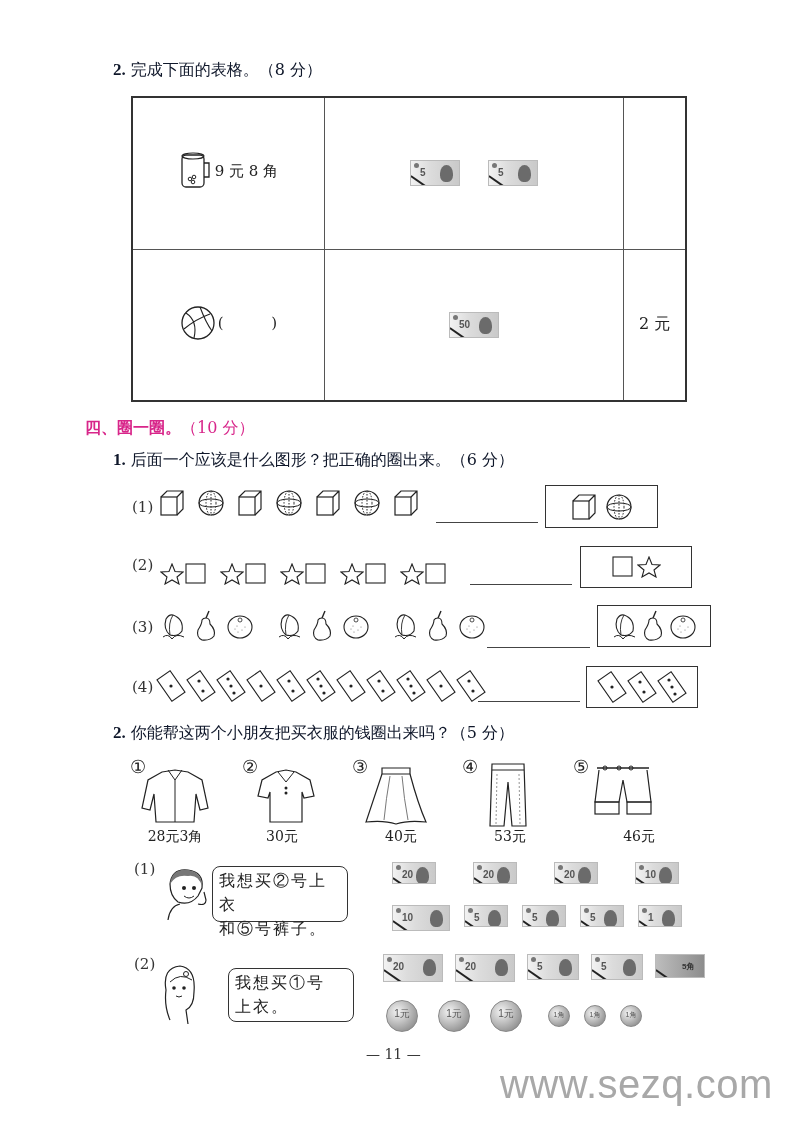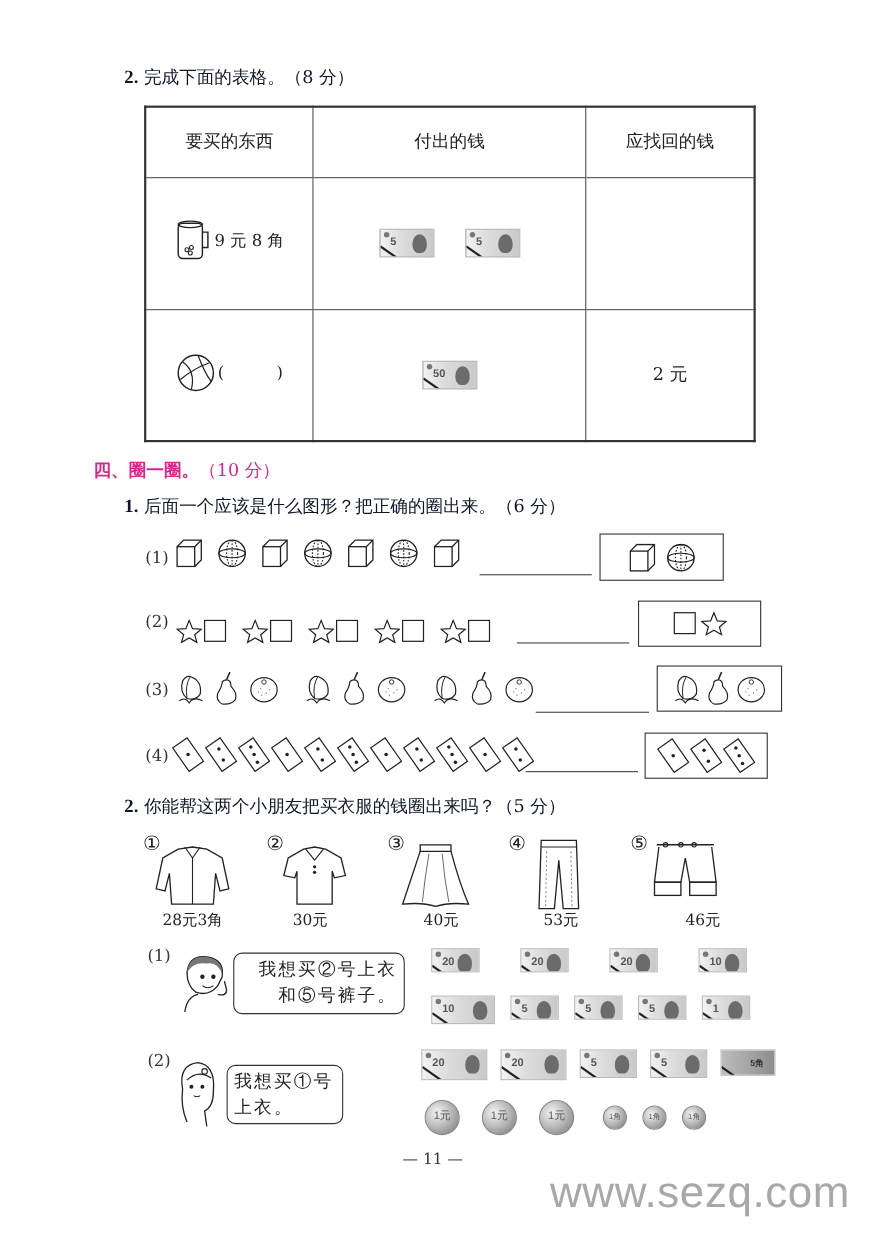--- a/index.html
+++ b/index.html
@@ -49,25 +49,20 @@
 </head>
 <body>
 
 <div class="abs q-title" style="left:113px; top:60px;">
   <b>2.</b>
   <span>完成下面的表格。</span><span>（8 分）</span>
 </div>
 
 <table class="money">
   <tbody>
-      <tr>
-    <th class="col1">要买的东西</th>
-    <th class="col2">付出的钱</th>
-    <th class="col3">应找回的钱</th>
-  </tr>
 
   <tr>
     <td>
       <span class="item">
         <svg width="34" height="40" viewBox="0 0 34 40">
               <rect x="3" y="4" width="22" height="32" rx="4" fill="none" stroke="#222" stroke-width="1.3"></rect>
               <ellipse cx="14" cy="5" rx="11" ry="3" fill="none" stroke="#222" stroke-width="1.2"></ellipse>
               <path d="M25 12 h5 v14 h-5" fill="none" stroke="#222" stroke-width="1.3"></path>
               <circle cx="11" cy="28" r="1.8" fill="none" stroke="#222"></circle>
               <circle cx="15" cy="26" r="1.8" fill="none" stroke="#222"></circle>
@@ -431,21 +426,21 @@
 
 <div class="abs row-label" style="left:134px; top:860px;">(1)</div>
 <svg class="abs" style="left:162px; top:866px;" width="48" height="56" viewBox="0 0 48 56">
     <path d="M8 18 Q10 2 26 4 Q42 6 40 22 L36 30 Q28 40 16 36 Q8 30 8 18 Z" fill="#fff" stroke="#222" stroke-width="1.2"></path>
     <path d="M8 18 Q14 8 26 10 Q36 8 40 20 Q40 6 26 4 Q10 2 8 18 Z" fill="#777"></path>
     <circle cx="22" cy="22" r="2" fill="#222"></circle>
     <circle cx="32" cy="22" r="2" fill="#222"></circle>
     <path d="M22 30 Q27 34 32 30" fill="none" stroke="#222"></path>
     <path d="M6 54 Q8 40 18 38 M36 38 Q44 40 44 34 L42 26" fill="none" stroke="#222" stroke-width="1.2"></path>
   </svg>
-<div class="bubble" style="left:212px; top:866px; width:156px; height:56px;text-align:right;">
+<div class="bubble" style="left:212px; top:866px; width:136px; height:56px;">
   <div>我想买②号上衣</div>
   <div>和⑤号裤子。</div>
 </div>
 
 <div class="abs" style="left:392px; top:862px; display:flex; gap:37px;">
   <span class="note small">
       <i class="emb"></i>
       <span class="den">20</span>
       <i class="face"></i>
       <i class="slash"></i>
@@ -504,21 +499,21 @@
 
 <div class="abs row-label" style="left:134px; top:955px;">(2)</div>
 <svg class="abs" style="left:160px; top:962px;" width="40" height="64" viewBox="0 0 40 64">
     <path d="M6 28 Q2 6 20 4 Q36 6 34 30 Q34 44 26 48 L28 62 M6 28 Q4 44 10 58" fill="none" stroke="#222" stroke-width="1.2"></path>
     <path d="M10 20 Q20 10 32 18" fill="none" stroke="#222"></path>
     <circle cx="14" cy="26" r="1.8" fill="#222"></circle>
     <circle cx="24" cy="26" r="1.8" fill="#222"></circle>
     <circle cx="26" cy="12" r="2.5" fill="none" stroke="#222"></circle>
     <path d="M16 34 Q19 36 22 34" fill="none" stroke="#222"></path>
   </svg>
-<div class="bubble" style="left:206px; top:968px; width:106px; height:54px;">
+<div class="bubble" style="left:228px; top:968px; width:126px; height:54px;">
   <div>我想买①号</div>
   <div>上衣。</div>
 </div>
 
 <div class="abs" style="left:383px; top:954px; display:flex; gap:12px;">
   <span class="note small" style="width:60px;height:28px;">
       <i class="emb"></i>
       <span class="den">20</span>
       <i class="face"></i>
       <i class="slash"></i>

